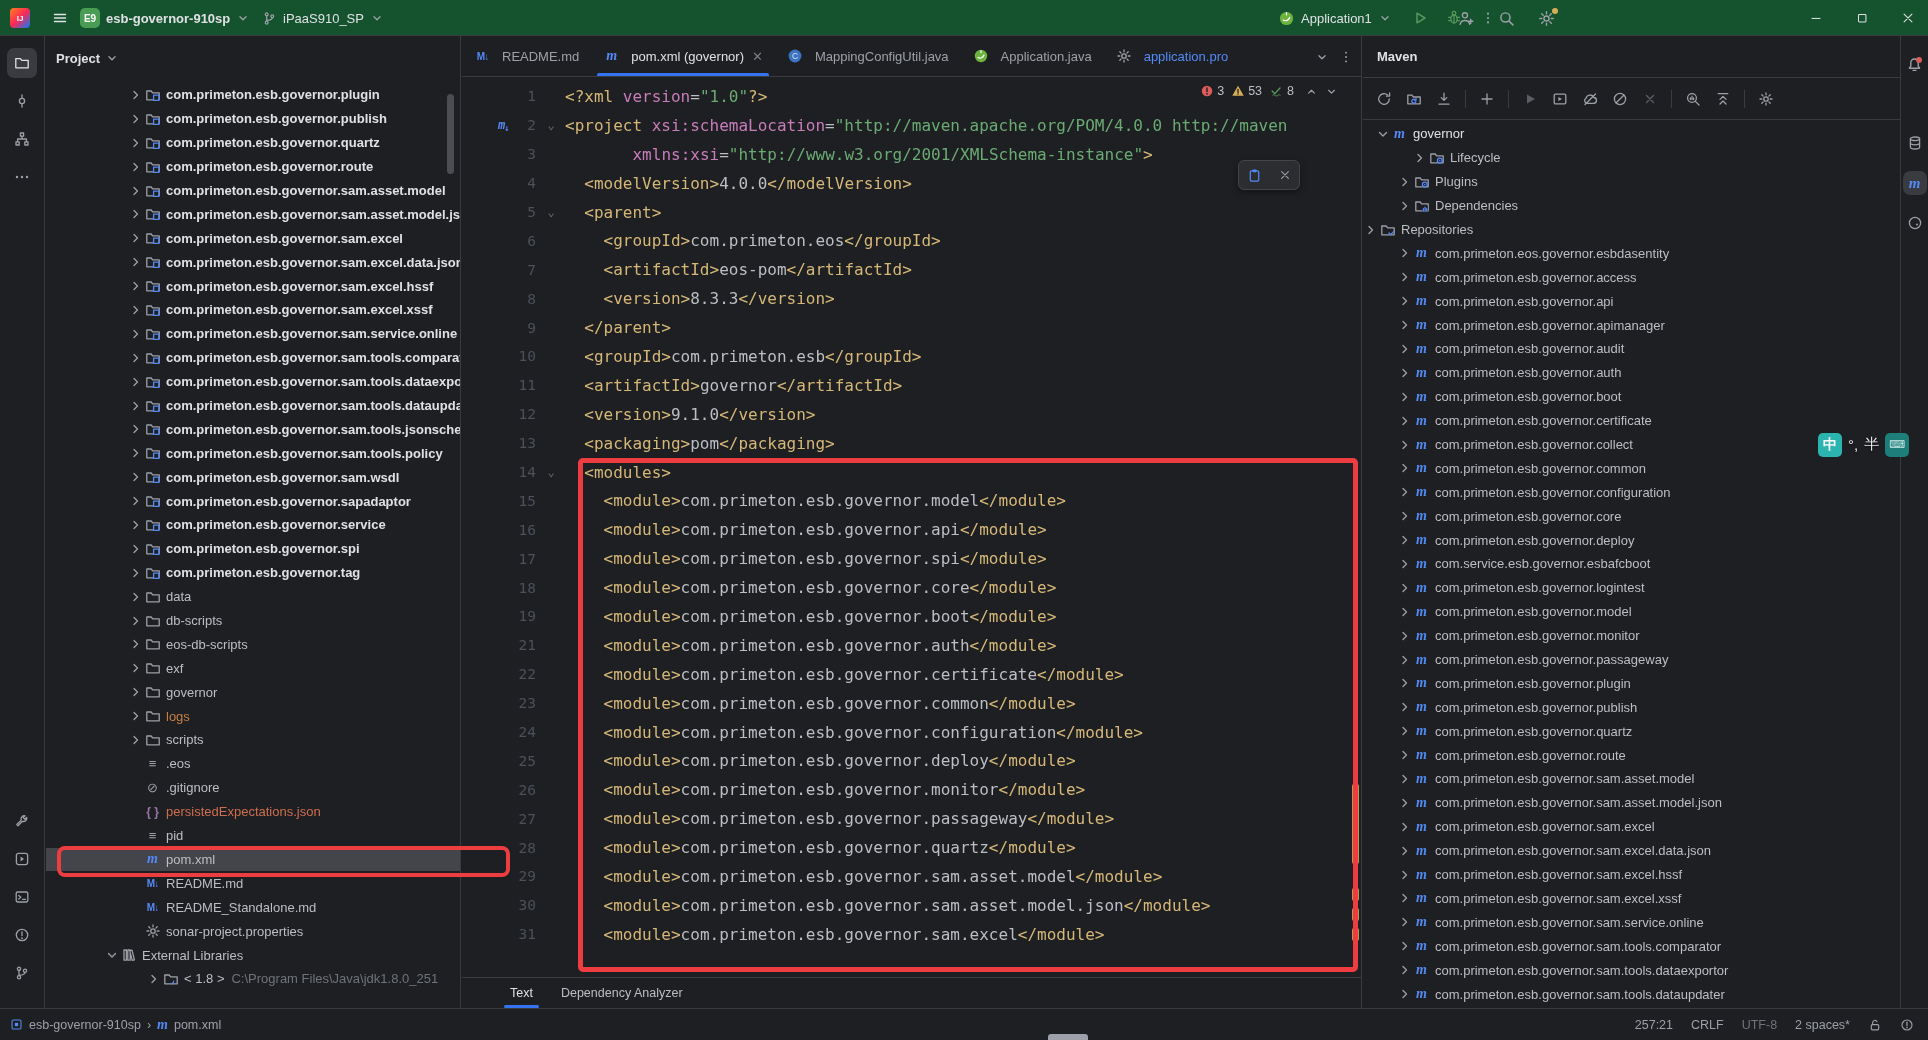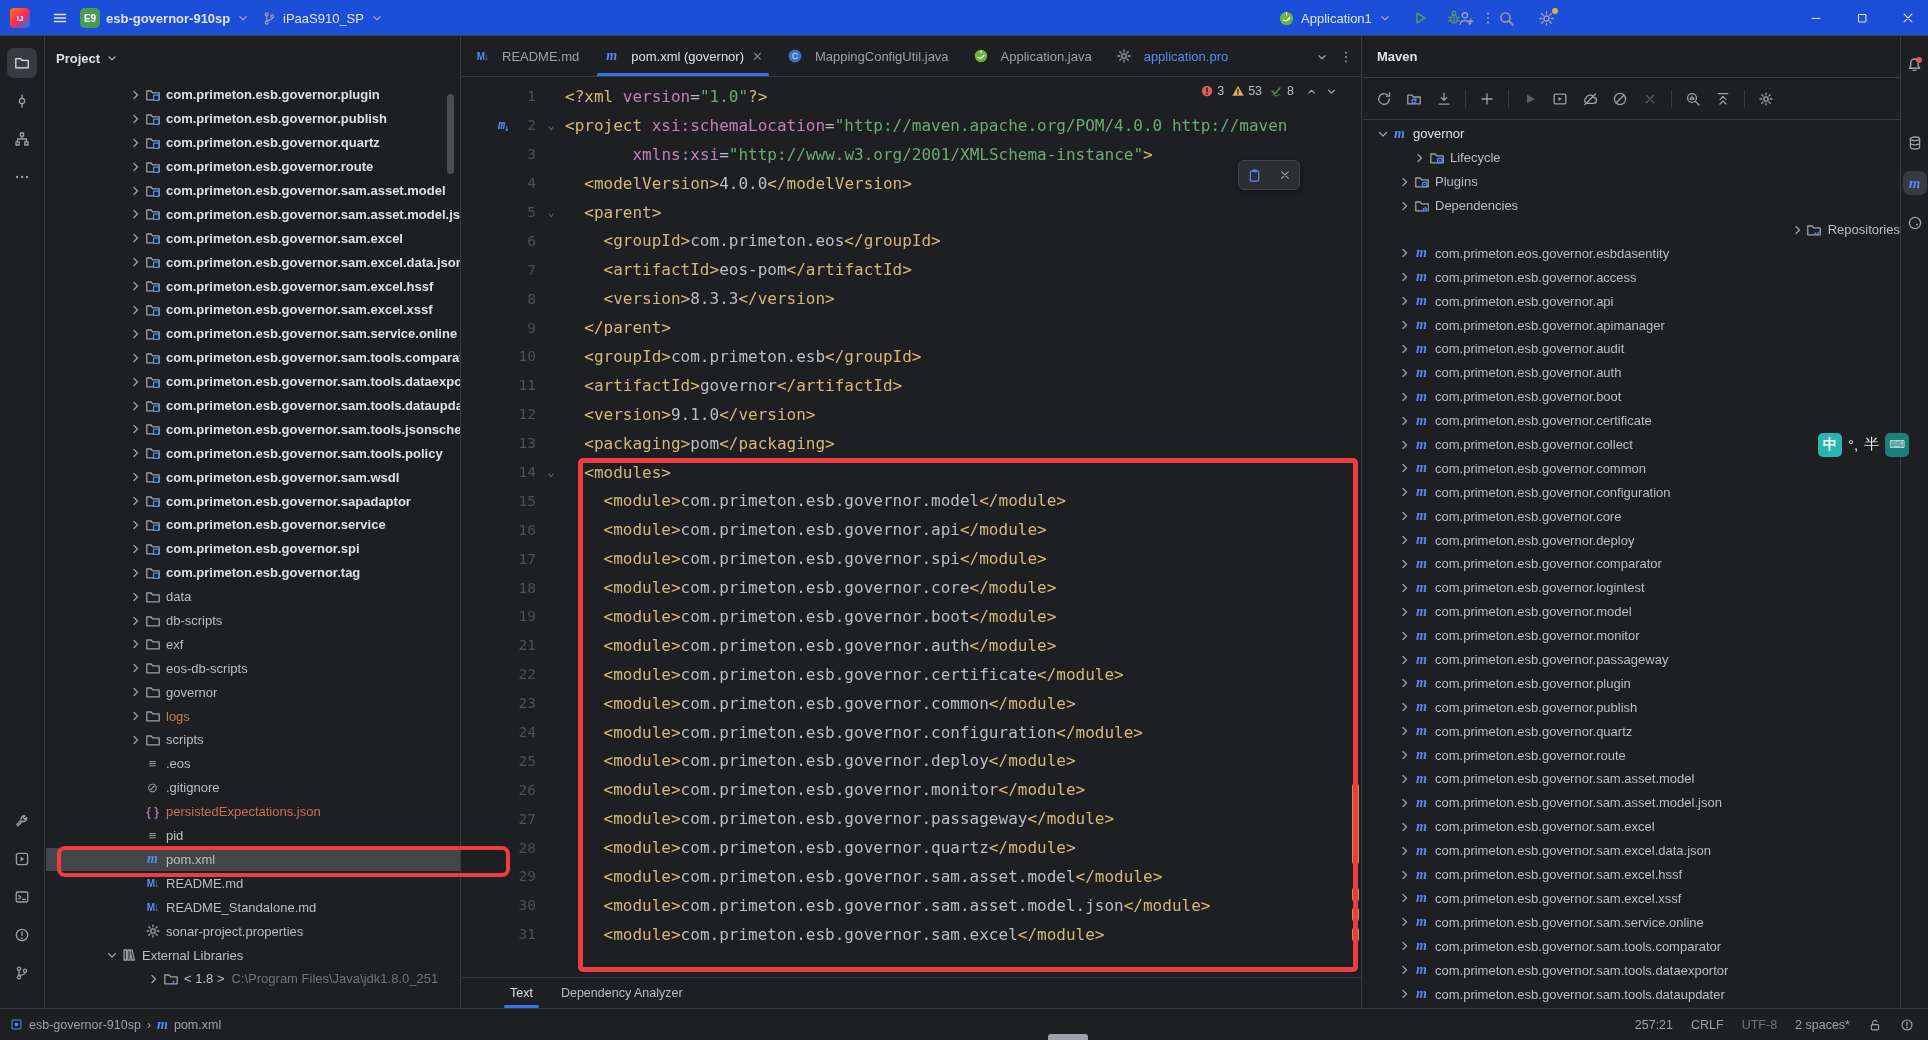--- a/index.html
+++ b/index.html
@@ -2,21 +2,21 @@
 <html><head>
 <meta charset="utf-8">
 <style>
   * { margin:0; padding:0; box-sizing:border-box; }
   html,body { width:1928px; height:1040px; background:#1e1f22; overflow:hidden;
     font-family:"Liberation Sans", sans-serif; color:#bcbec4; }
   .abs { position:absolute; }
   #app { position:relative; width:1928px; height:1040px; background:#1e1f22; }
 
   
-  #titlebar { left:0; top:0; width:1928px; height:36px; background:#1d4ed8; border-bottom:1px solid #393b40; }
+  #titlebar { left:0; top:0; width:1928px; height:36px; background:#14532d; border-bottom:1px solid #393b40; }
   #titlebar .grp { position:absolute; top:0; height:36px; display:flex; align-items:center; gap:6px; }
   .ide-logo { width:20px; height:20px; border-radius:4px; background:linear-gradient(135deg,#fc801d 0%,#fe2857 50%,#007eff 100%);
     display:flex; align-items:center; justify-content:center; font-size:8px; font-weight:bold; color:#fff; }
   .tb-btn { height:28px; min-width:28px; border-radius:6px; display:flex; align-items:center; justify-content:center; padding:0 5px; }
   .proj-badge { width:20px; height:20px; border-radius:5px; background:#499c54; color:#fff; font-size:10px; font-weight:bold;
     display:flex; align-items:center; justify-content:center; }
   .tb-label { color:#dfe1e5; font-size:13px; font-weight:600; }
   .tb-label2 { color:#dfe1e5; font-size:13px; }
   .win-btn { width:40px; height:36px; display:flex; align-items:center; justify-content:center; }
   .yellow-dot { position:absolute; width:6px; height:6px; border-radius:50%; background:#d6ae58; right:2px; top:4px; }
@@ -640,34 +640,34 @@
           <span class="chev">
             <svg width="16" height="16" viewBox="0 0 16 16" fill="none" stroke="#9da0a8" stroke-width="1.3" stroke-linecap="round" stroke-linejoin="round">
               <path d="M6 4.5L9.5 8 6 11.5"></path>
             </svg>
           </span>
           <span class="ic">
             <svg width="16" height="16" viewBox="0 0 16 16" fill="none" stroke="#9da0a8" stroke-width="1.3" stroke-linecap="round" stroke-linejoin="round">
               <path d="M1.8 12.8V4h4.4l1.4 1.8h6.6v7z"></path>
             </svg>
           </span>
+          <span class="lbl">eos-db-scripts</span>
+        </div>
+        <div class="trow" style="padding-left: 82px;">
+          <span class="chev">
+            <svg width="16" height="16" viewBox="0 0 16 16" fill="none" stroke="#9da0a8" stroke-width="1.3" stroke-linecap="round" stroke-linejoin="round">
+              <path d="M6 4.5L9.5 8 6 11.5"></path>
+            </svg>
+          </span>
+          <span class="ic">
+            <svg width="16" height="16" viewBox="0 0 16 16" fill="none" stroke="#9da0a8" stroke-width="1.3" stroke-linecap="round" stroke-linejoin="round">
+              <path d="M1.8 12.8V4h4.4l1.4 1.8h6.6v7z"></path>
+            </svg>
+          </span>
           <span class="lbl">exf</span>
-        </div>
-        <div class="trow" style="padding-left: 82px;">
-          <span class="chev">
-            <svg width="16" height="16" viewBox="0 0 16 16" fill="none" stroke="#9da0a8" stroke-width="1.3" stroke-linecap="round" stroke-linejoin="round">
-              <path d="M6 4.5L9.5 8 6 11.5"></path>
-            </svg>
-          </span>
-          <span class="ic">
-            <svg width="16" height="16" viewBox="0 0 16 16" fill="none" stroke="#9da0a8" stroke-width="1.3" stroke-linecap="round" stroke-linejoin="round">
-              <path d="M1.8 12.8V4h4.4l1.4 1.8h6.6v7z"></path>
-            </svg>
-          </span>
-          <span class="lbl">eos-db-scripts</span>
         </div>
         <div class="trow" style="padding-left: 82px;">
           <span class="chev">
             <svg width="16" height="16" viewBox="0 0 16 16" fill="none" stroke="#9da0a8" stroke-width="1.3" stroke-linecap="round" stroke-linejoin="round">
               <path d="M6 4.5L9.5 8 6 11.5"></path>
             </svg>
           </span>
           <span class="ic">
             <svg width="16" height="16" viewBox="0 0 16 16" fill="none" stroke="#9da0a8" stroke-width="1.3" stroke-linecap="round" stroke-linejoin="round">
               <path d="M1.8 12.8V4h4.4l1.4 1.8h6.6v7z"></path>
@@ -1052,21 +1052,21 @@
           </span>
           <span class="ic">
             <svg width="16" height="16" viewBox="0 0 16 16" fill="none" stroke="#9da0a8" stroke-width="1.3" stroke-linecap="round" stroke-linejoin="round">
               <path d="M1.8 12.8V4h4.4l1.4 1.8h6.6v7z"></path>
               <rect x="8.4" y="8" width="5.4" height="5.4" fill="#1e1f22" stroke="none"></rect>
               <path d="M9.4 13V10.6M11.1 13V9.2M12.8 13v-2.6" stroke="#548af7"></path>
             </svg>
           </span>
           <span>Dependencies</span>
         </div>
-        <div class="mrow" style=" justify-content: flex-end;">
+        <div class="mrow" style="">
           <span class="chev">
             <svg width="16" height="16" viewBox="0 0 16 16" fill="none" stroke="#9da0a8" stroke-width="1.3" stroke-linecap="round" stroke-linejoin="round">
               <path d="M6 4.5L9.5 8 6 11.5"></path>
             </svg>
           </span>
           <span class="ic">
             <svg width="16" height="16" viewBox="0 0 16 16" fill="none" stroke="#9da0a8" stroke-width="1.3" stroke-linecap="round" stroke-linejoin="round">
               <path d="M1.8 12.8V4h4.4l1.4 1.8h6.6v7z"></path>
               <path d="M9 11l1.6 1.6L13.6 9.6" stroke="#548af7"></path>
             </svg>
@@ -1190,21 +1190,21 @@
           <span class="ic glyph-mvn">m</span>
           <span>com.primeton.esb.governor.deploy</span>
         </div>
         <div class="mrow" style="padding-left: 34px;">
           <span class="chev">
             <svg width="16" height="16" viewBox="0 0 16 16" fill="none" stroke="#9da0a8" stroke-width="1.3" stroke-linecap="round" stroke-linejoin="round">
               <path d="M6 4.5L9.5 8 6 11.5"></path>
             </svg>
           </span>
           <span class="ic glyph-mvn">m</span>
-          <span>com.primeton.esb.governor.comparator</span>
+          <span>com.service.esb.governor.esbafcboot</span>
         </div>
         <div class="mrow" style="padding-left: 34px;">
           <span class="chev">
             <svg width="16" height="16" viewBox="0 0 16 16" fill="none" stroke="#9da0a8" stroke-width="1.3" stroke-linecap="round" stroke-linejoin="round">
               <path d="M6 4.5L9.5 8 6 11.5"></path>
             </svg>
           </span>
           <span class="ic glyph-mvn">m</span>
           <span>com.primeton.esb.governor.logintest</span>
         </div>

